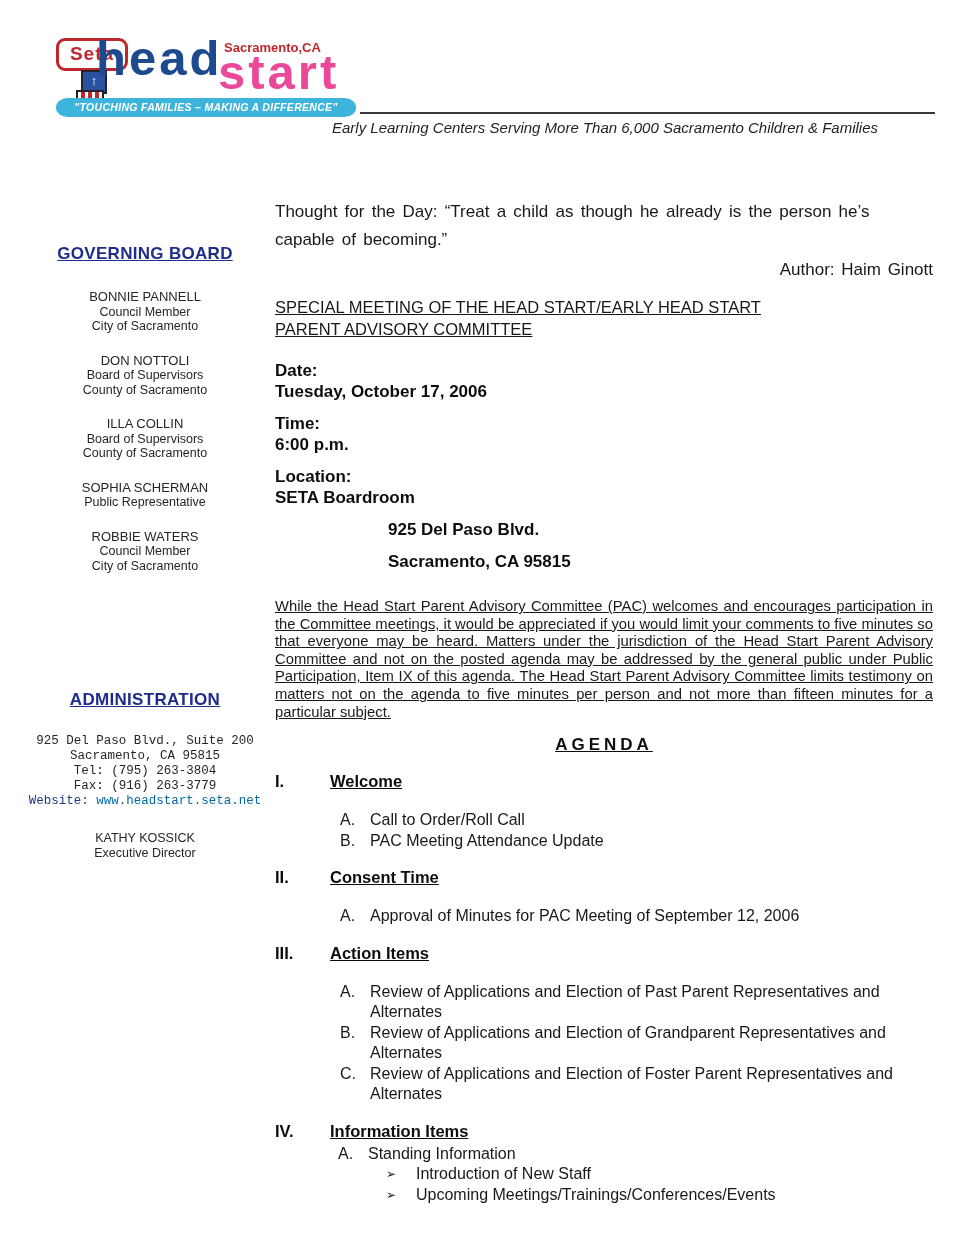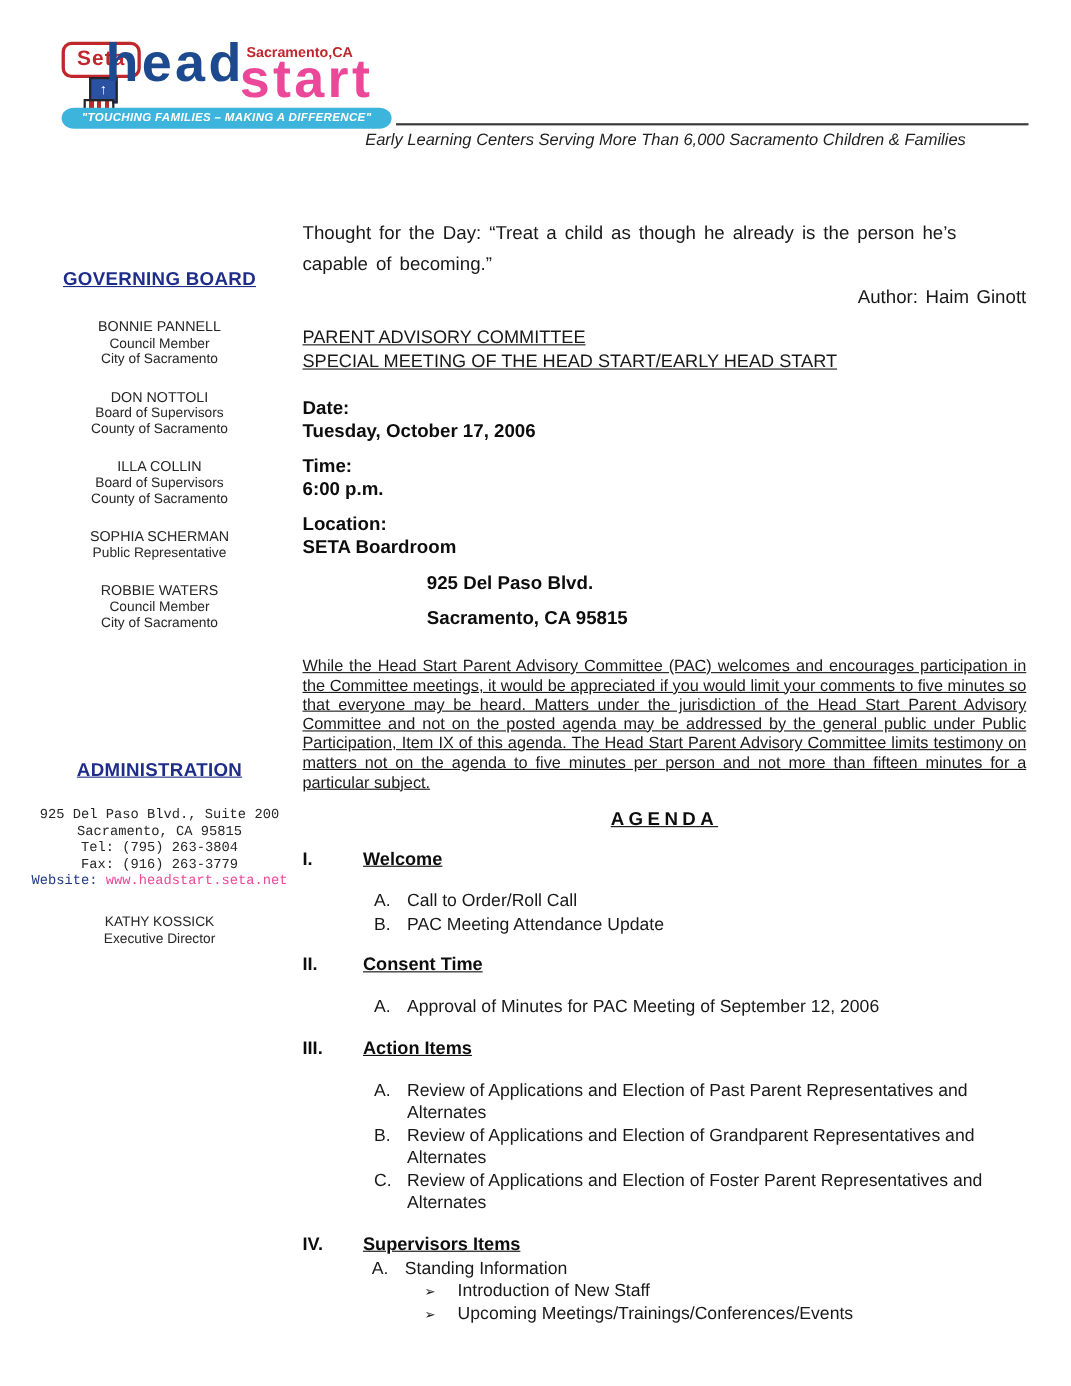--- a/index.html
+++ b/index.html
@@ -24,21 +24,21 @@
   .side-heading{color:#1f2d8a;font-weight:bold;font-size:17px;text-decoration:underline;letter-spacing:.3px;}
   .gov{position:absolute;left:26px;top:244px;width:238px;text-align:center;}
   .gov .side-heading{margin-bottom:26px;}
   .member{margin-bottom:20px;font-size:12.5px;line-height:14.5px;color:#262626;}
   .member .mname{font-size:13px;}
   .member div:empty{display:none;}
   .admin{position:absolute;left:26px;top:690px;width:238px;text-align:center;}
   .admin .side-heading{margin-bottom:24px;}
   .addr{font-size:12.5px;line-height:15px;color:#262626;font-family:Liberation Mono, monospace;}
   .weblabel{color:#203a85;}
-  .weblink{color:#ec4899;text-decoration:none;}
+  .weblink{color:#0369a1;text-decoration:none;}
   .director{margin-top:22px;font-size:12.5px;line-height:15px;color:#262626;}
 
   
   .main{position:absolute;left:275px;top:198px;width:658px;}
   .thought{font-size:17px;line-height:28px;word-spacing:2.5px;color:#181818;}
   .author{text-align:right;font-size:17px;margin-top:6px;word-spacing:2px;color:#181818;}
   .meeting-title{margin-top:16px;font-size:16.5px;line-height:22px;text-decoration:underline;color:#181818;}
   .details{margin-top:20px;font-weight:bold;font-size:17px;color:#0d0d0d;}
   .drow{display:flex;margin-bottom:11px;line-height:21px;flex-direction:column;}
   .dlabel{width:113px;flex:none;}
@@ -121,22 +121,22 @@
       <div>KATHY KOSSICK</div>
       <div>Executive Director</div>
     </div>
   </div>
 
   <div class="main">
     <div class="thought">Thought for the Day: “Treat a child as though he already is the person he’s capable of becoming.”</div>
     <div class="author">Author: Haim Ginott</div>
 
     <div class="meeting-title">
+      <div>SPECIAL MEETING OF THE HEAD START/EARLY HEAD START</div>
       <div>PARENT ADVISORY COMMITTEE</div>
-      <div>SPECIAL MEETING OF THE HEAD START/EARLY HEAD START</div>
     </div>
 
     <div class="details">
       <div class="drow">
         <div class="dlabel">Date:</div>
         <div class="dval">Tuesday, October 17, 2006</div>
       </div>
       <div class="drow">
         <div class="dlabel">Time:</div>
         <div class="dval">6:00 p.m.</div>
@@ -200,21 +200,21 @@
         <div class="item">
           <div class="item-label">C.</div>
           <div class="item-text">Review of Applications and Election of Foster Parent Representatives and Alternates</div>
         </div>
       </div>
     </div>
 
     <div class="section">
       <div class="sec-row">
         <div class="sec-num">IV.</div>
-        <div class="sec-title">Supervisors Items</div>
+        <div class="sec-title">Information Items</div>
       </div>
       <div class="items tight">
         <div class="item">
           <div class="item-label">A.</div>
           <div class="item-text">Standing Information</div>
         </div>
         <div class="subitems">
           <div class="subitem">
             <div class="bullet">➢</div>
             <div>Introduction of New Staff</div>

